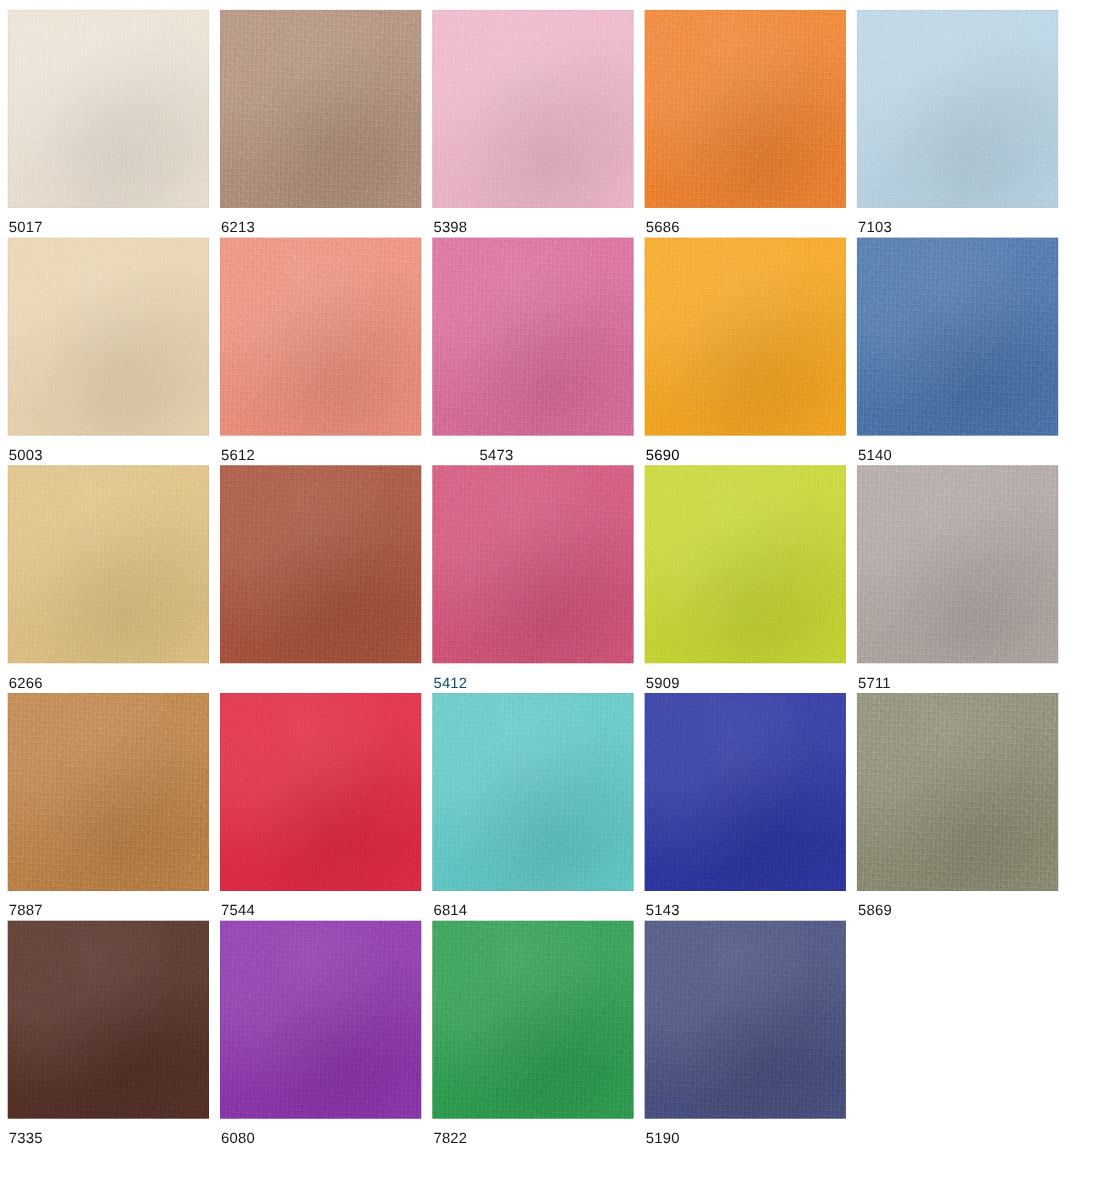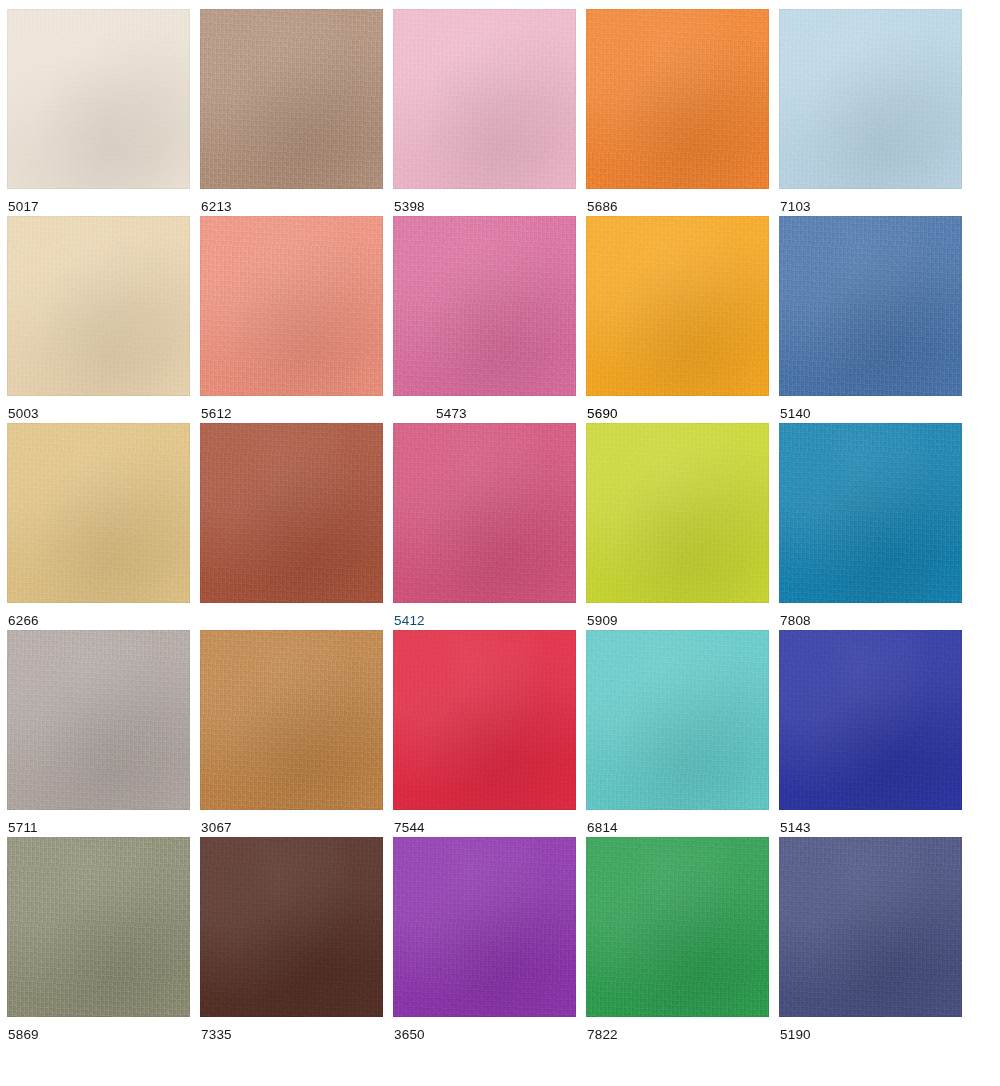--- a/index.html
+++ b/index.html
@@ -174,30 +174,26 @@
       </div>
       <div class="swatch-cell">
         <div class="swatch-chip" title="5412" style="background-color: rgb(210, 84, 122);"></div>
         <div class="swatch-label" style="color: #0c4a6e; text-align: right;">5412</div>
       </div>
       <div class="swatch-cell">
         <div class="swatch-chip" title="5909" style="background-color: rgb(200, 214, 52);"></div>
         <div class="swatch-label" style="color: rgb(24, 24, 26);">5909</div>
       </div>
       <div class="swatch-cell">
-        <div class="swatch-chip" title="7808" style="background-color: rgb(24, 128, 174);"></div>
-        <div class="swatch-label" style="color: rgb(24, 24, 26);">7808</div>
-      </div>
-      <div class="swatch-cell">
         <div class="swatch-chip" title="5711" style="background-color: rgb(176, 166, 162);"></div>
         <div class="swatch-label" style="color: rgb(24, 24, 26);">5711</div>
       </div>
       <div class="swatch-cell">
         <div class="swatch-chip" title="6184" style="background-color: rgb(189, 130, 72);"></div>
-        <div class="swatch-label" style="color: rgb(24, 24, 26);">3067</div>
+        <div class="swatch-label" style="color: rgb(24, 24, 26);">7887</div>
       </div>
       <div class="swatch-cell">
         <div class="swatch-chip" title="5273" style="background-color: rgb(224, 42, 66);"></div>
         <div class="swatch-label" style="color: rgb(24, 24, 26);">7544</div>
       </div>
       <div class="swatch-cell">
         <div class="swatch-chip" title="6814" style="background-color: rgb(98, 200, 198);"></div>
         <div class="swatch-label" style="color: rgb(24, 24, 26);">6814</div>
       </div>
       <div class="swatch-cell">
@@ -207,21 +203,21 @@
       <div class="swatch-cell">
         <div class="swatch-chip" title="5869" style="background-color: rgb(140, 140, 116);"></div>
         <div class="swatch-label" style="color: rgb(24, 24, 26);">5869</div>
       </div>
       <div class="swatch-cell">
         <div class="swatch-chip" title="7335" style="background-color: rgb(84, 48, 39);"></div>
         <div class="swatch-label" style="color: rgb(24, 24, 26);">7335</div>
       </div>
       <div class="swatch-cell">
         <div class="swatch-chip" title="5520" style="background-color: rgb(139, 54, 171);"></div>
-        <div class="swatch-label" style="color: rgb(24, 24, 26);">3650</div>
+        <div class="swatch-label" style="color: rgb(24, 24, 26);">6080</div>
       </div>
       <div class="swatch-cell">
         <div class="swatch-chip" title="7822" style="background-color: rgb(47, 156, 80);"></div>
         <div class="swatch-label" style="color: rgb(24, 24, 26);">7822</div>
       </div>
       <div class="swatch-cell">
         <div class="swatch-chip" title="5190" style="background-color: rgb(73, 80, 126);"></div>
         <div class="swatch-label" style="color: rgb(24, 24, 26);">5190</div>
       </div>
     </div>

